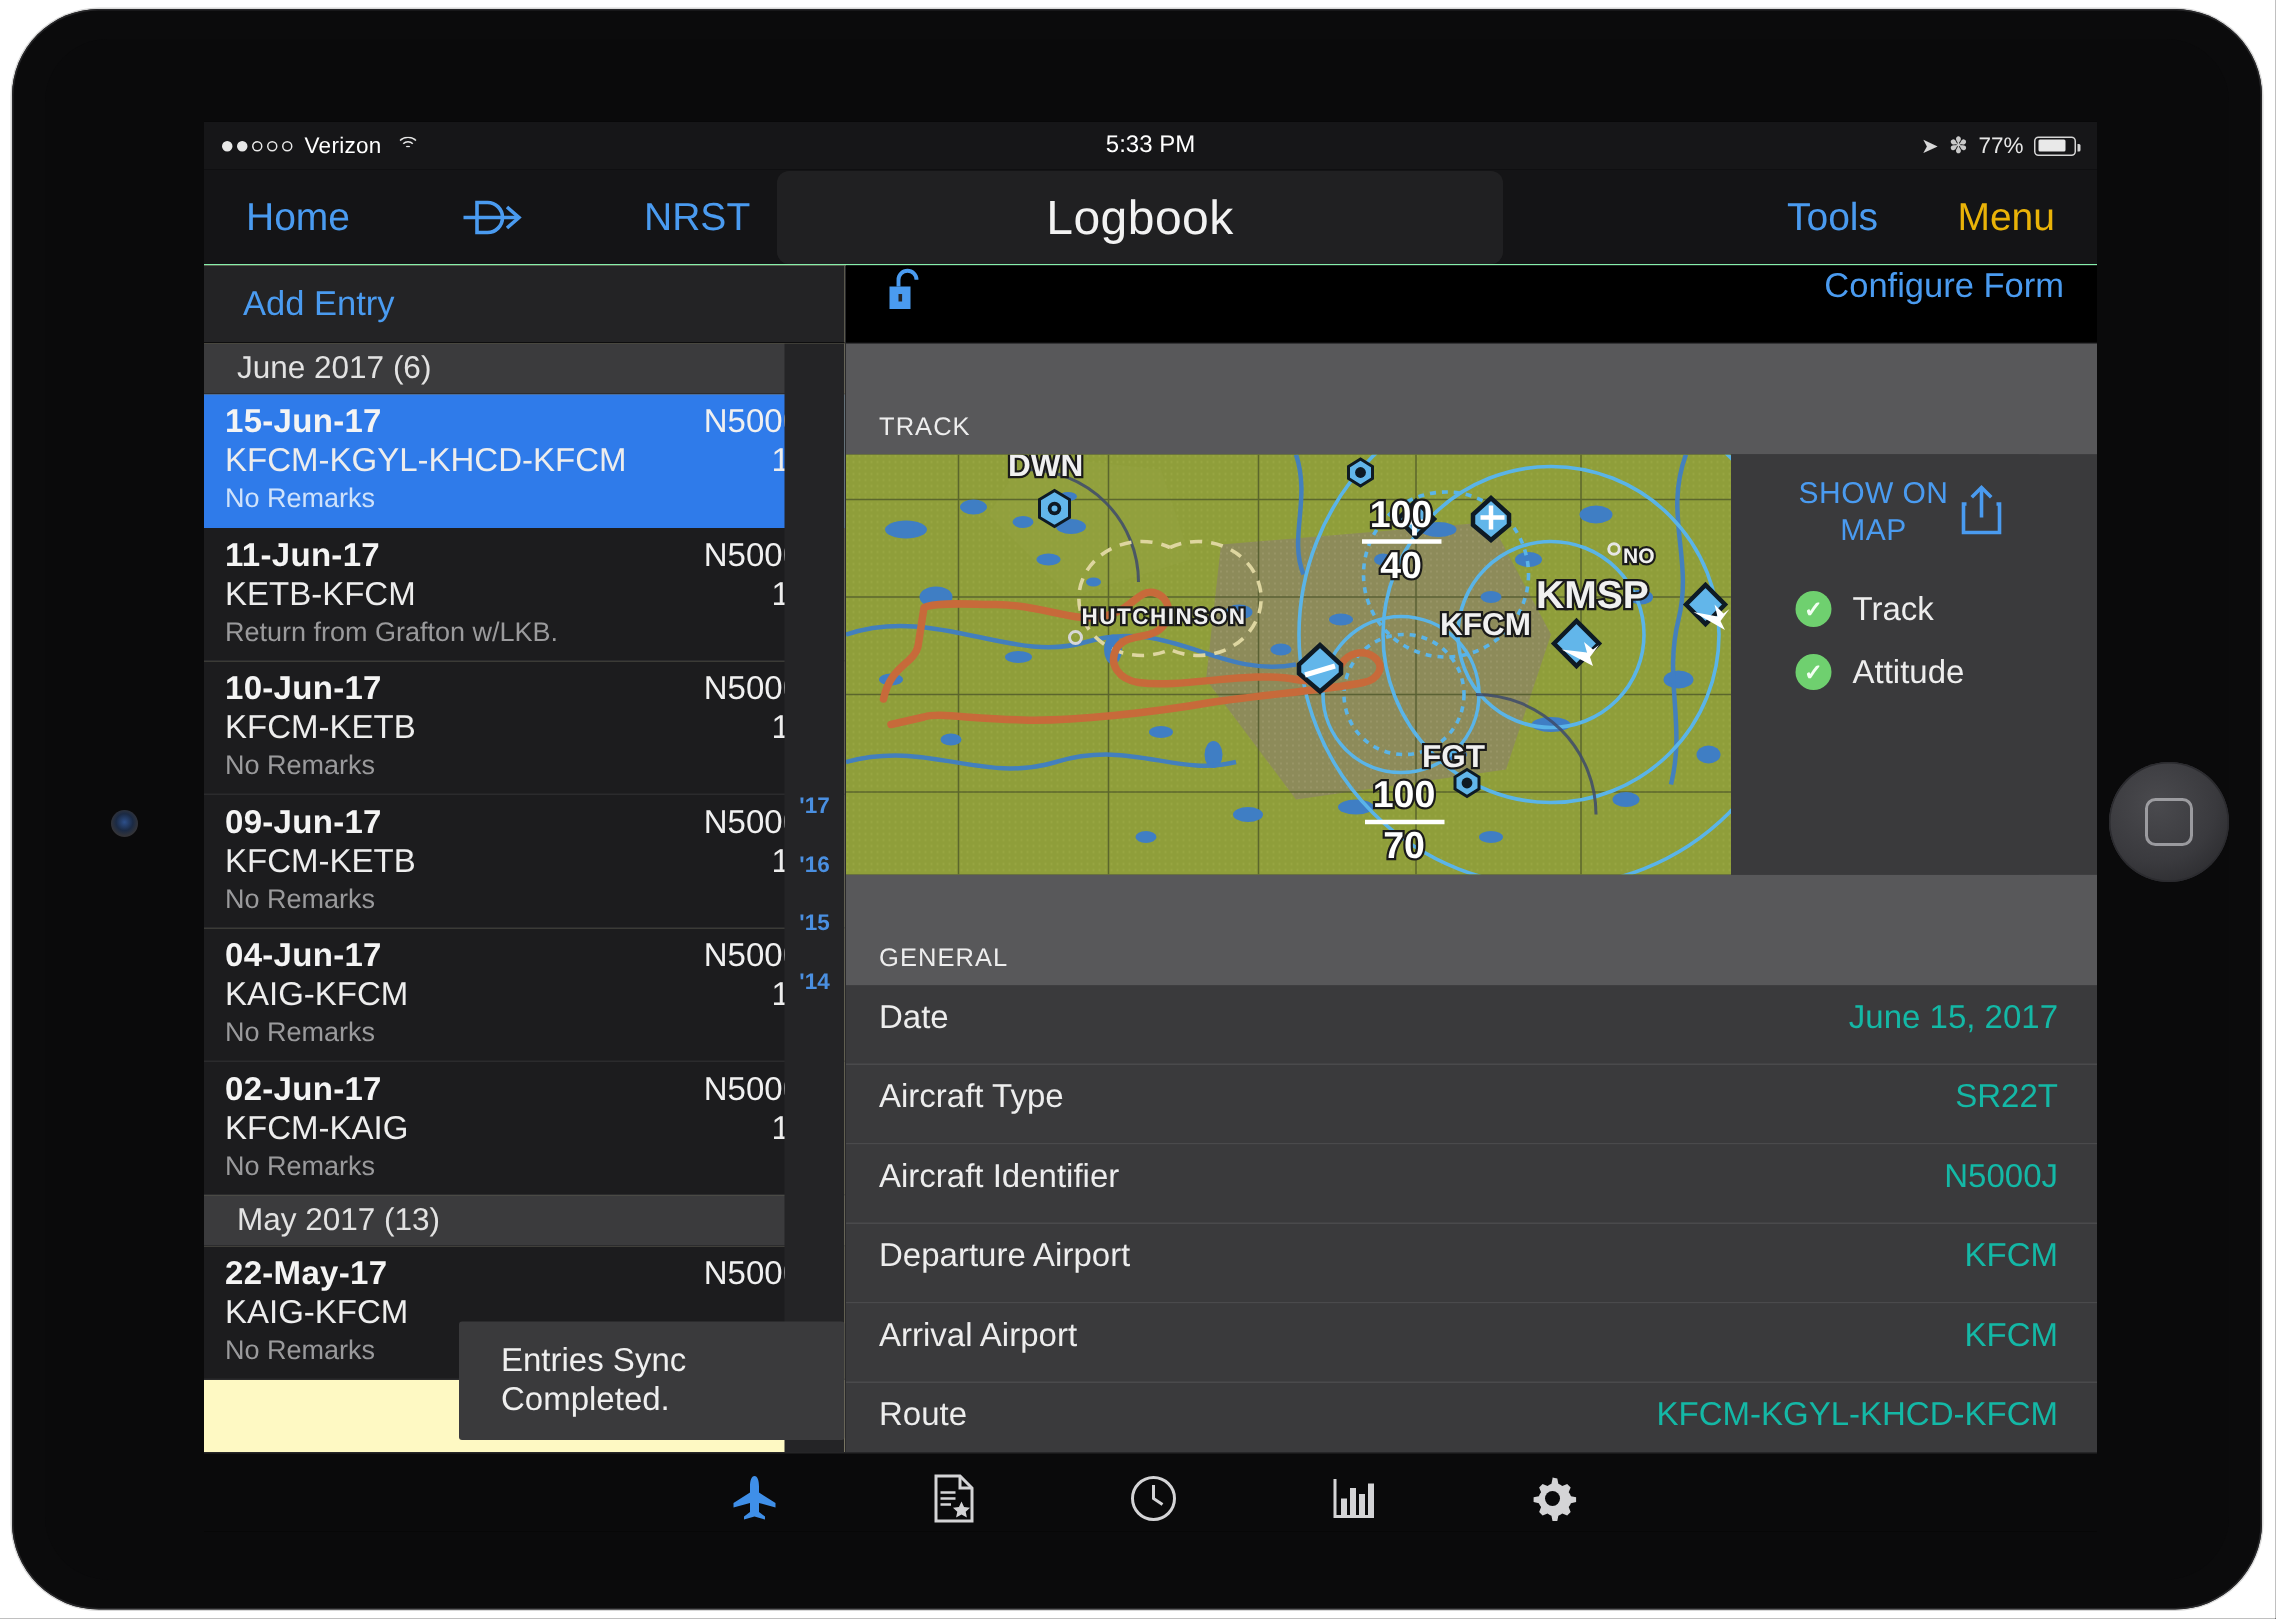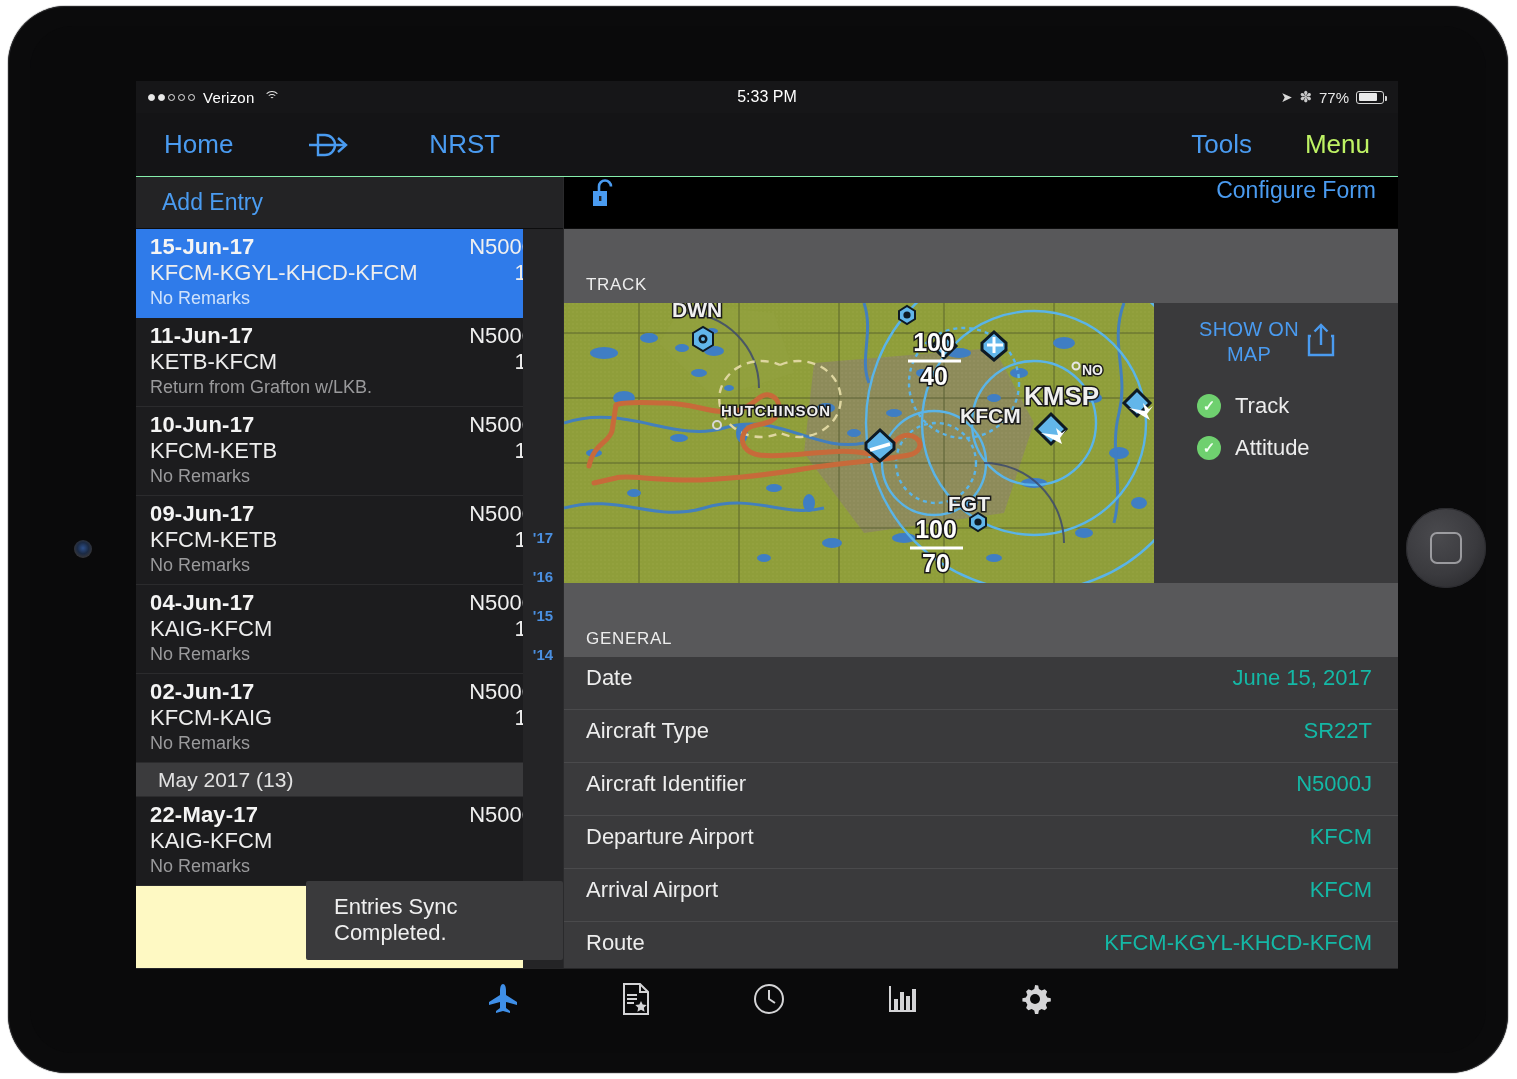--- a/index.html
+++ b/index.html
@@ -88,21 +88,21 @@
   #nav-home { margin-left: 28px; }
   #nav-direct { margin-left: 72px; display: flex; align-items: center; }
   #nav-nrst { margin-left: 78px; }
   #nav-title-pill {
     position: absolute; left: 382px; width: 484px; height: 62px; top: 1px;
     background: #202022; border-radius: 8px;
     display: flex; align-items: center; justify-content: center;
   }
   #nav-title { color: #f2f2f2; font-size: 32px; letter-spacing: .3px; }
   #nav-tools { position: absolute; right: 146px; }
-  #nav-menu { position: absolute; right: 28px; color: #bef264; font-size: 26px; margin-left: 32px; }
+  #nav-menu { position: absolute; right: 28px; color: #eab308; font-size: 26px; margin-left: 32px; }
 
   
   #content { position: relative; height: 791px; display: flex; background: #000; }
 
   
   #left-pane { width: 428px; position: relative; background: #fef9c3; border-right: 1px solid #2a2a2c; }
   #left-toolbar {
     height: 52px; background: #232325; display: flex; align-items: center;
     border-bottom: 1px solid #0d0d0e;
   }
@@ -244,33 +244,37 @@
     <div id="nav-bar">
       <span class="nav-btn" id="nav-home">Home</span>
       <span id="nav-direct">
         <svg width="46" height="28" viewBox="0 0 46 28" aria-hidden="true">
           <path d="M4 14 H40" stroke="#4a9bf0" stroke-width="2.4" fill="none"></path>
           <path d="M33 7 L41 14 L33 21" stroke="#4a9bf0" stroke-width="2.4" fill="none"></path>
           <path d="M13 4 h7 a10 10 0 0 1 0 20 h-7 z" stroke="#4a9bf0" stroke-width="2.4" fill="none"></path>
         </svg>
       </span>
       <span class="nav-btn" id="nav-nrst">NRST</span>
+      <div id="nav-title-pill">
+        <span id="nav-title">Logbook</span>
+      </div>
       <span class="nav-btn" id="nav-tools">Tools</span>
       <span id="nav-menu">Menu</span>
     </div>
 
     <div id="content">
 
       <div id="left-pane">
         <div id="left-toolbar">
           <span id="add-entry">Add Entry</span>
         </div>
 
         <div id="entry-list">
           <div id="entry-list-body">
+              <div class="section-header">June 2017 (6)</div>
               <div class="entry-row selected">
                 <div class="er-line">
                   <span class="er-date">15-Jun-17</span>
                   <span class="er-tail">N5000J</span>
                 </div>
                 <div class="er-line">
                   <span class="er-route">KFCM-KGYL-KHCD-KFCM</span>
                   <span class="er-hours">1.3</span>
                 </div>
                 <div class="er-remarks">No Remarks</div>

